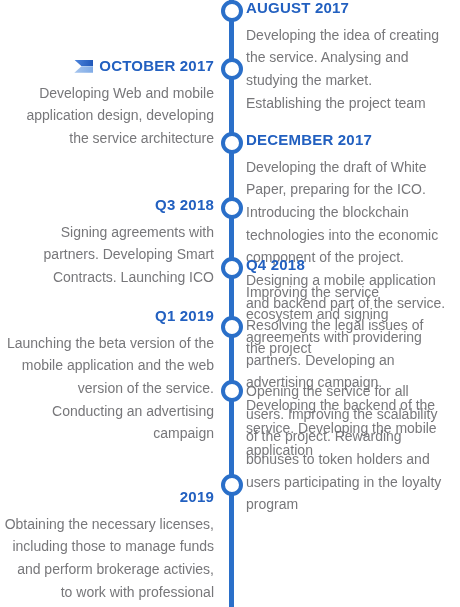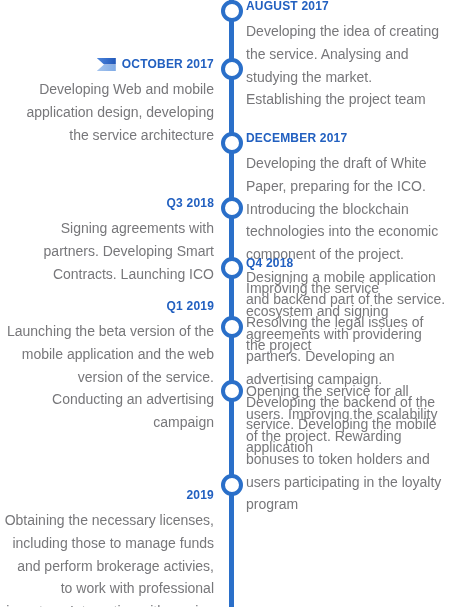--- a/index.html
+++ b/index.html
@@ -64,21 +64,21 @@
     display: flex;
     align-items: center;
     gap: 6px;
     margin: 0 0 7px 0;
   }
   .milestone.right .m-head { justify-content: flex-start; }
   .milestone.left  .m-head { justify-content: flex-end; }
 
   .m-title {
     color: #2260c0;
-    font-size: 12px;
+    font-size: 15px;
     font-weight: bold;
     letter-spacing: 0.2px;
     line-height: 1.1;
     white-space: nowrap;
   }
 
   .m-body {
     color: #77777a;
     font-size: 14px;
     line-height: 1.62;
@@ -154,21 +154,21 @@
           <div class="m-title">Q3 2018</div>
         </div>
         <p class="m-body">Signing agreements with partners. Developing Smart Contracts. Launching ICO</p>
       </div>
       <div class="milestone right" style="top: 257px;">
         <div class="m-head">
           <div class="m-title">Q4 2018</div>
         </div>
         <p class="m-body">Improving the service ecosystem and signing agreements with providering partners. Developing an advertising campaign. Developing the backend of the service. Developing the mobile application</p>
       </div>
-      <div class="milestone left" style="top: 300px;">
+      <div class="milestone left" style="top: 308px;">
         <div class="m-head">
           <div class="m-title">Q1 2019</div>
         </div>
         <p class="m-body">Launching the beta version of the mobile application and the web version of the service. Conducting an advertising campaign</p>
       </div>
       <div class="milestone right" style="top: 380px;">
         <p class="m-body">Opening the service for all users. Improving the scalability of the project. Rewarding bonuses to token holders and users participating in the loyalty program</p>
       </div>
       <div class="milestone left" style="top: 474px; margin-top: 15px;">
         <div class="m-head">

